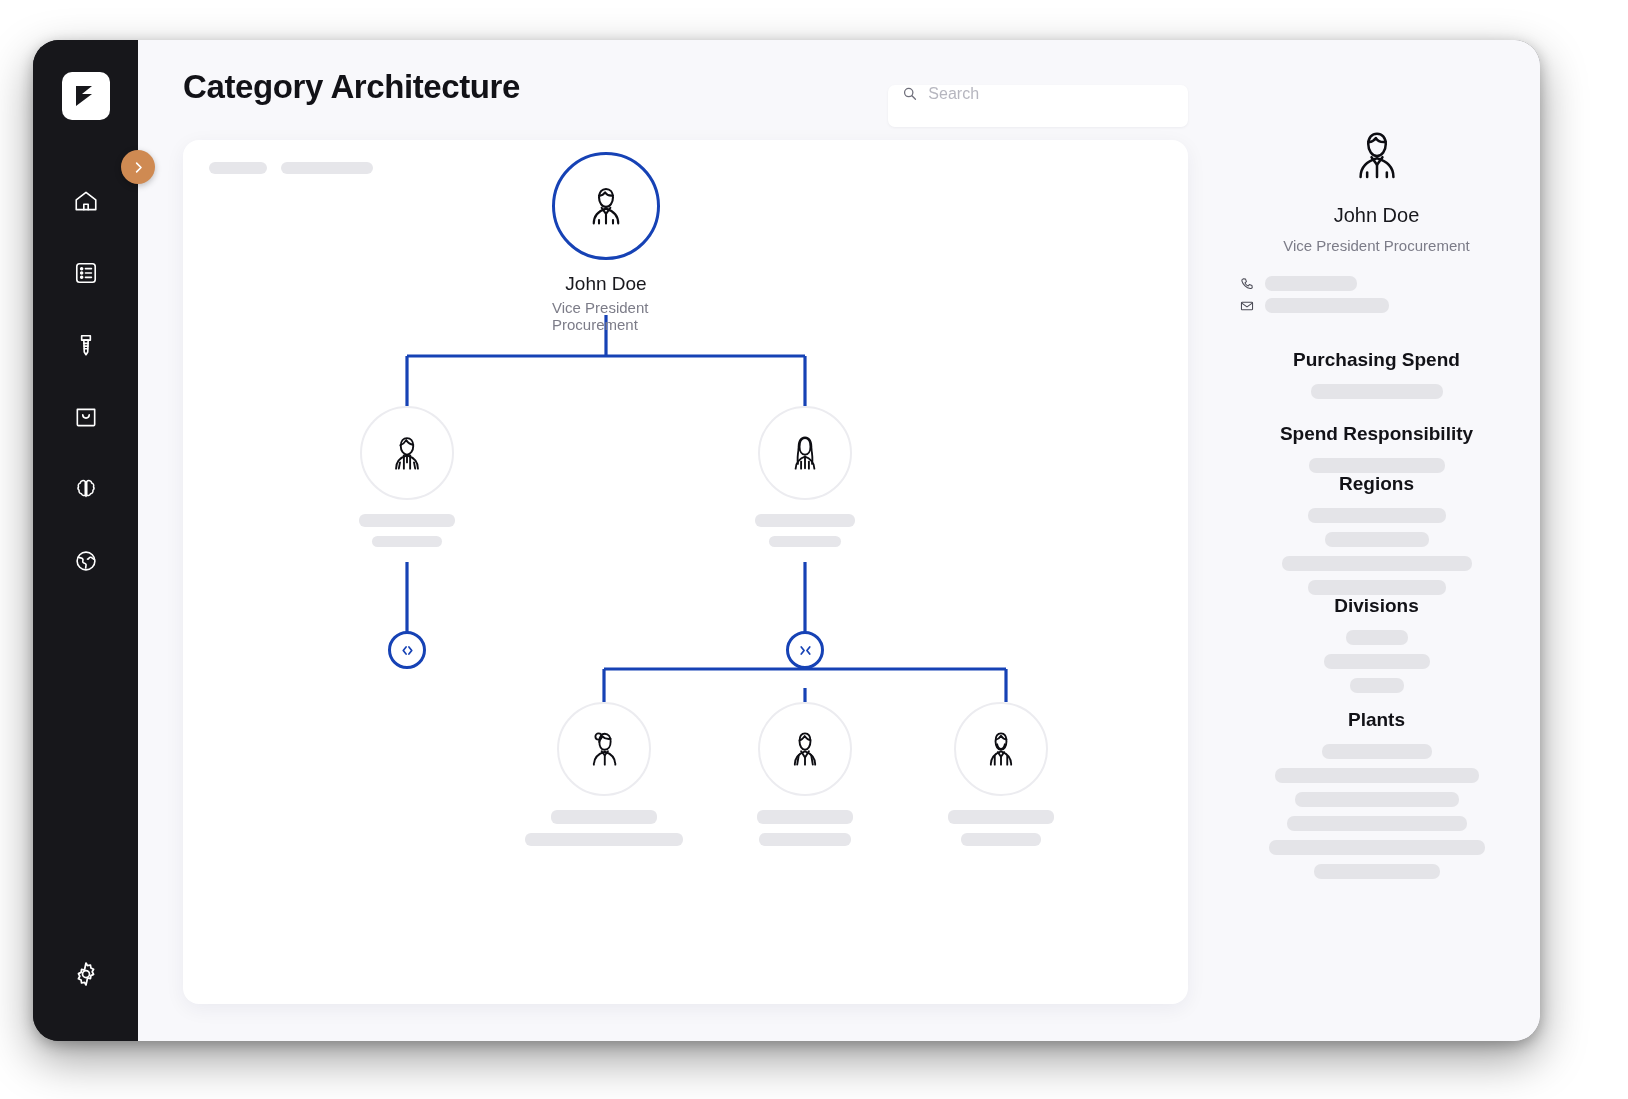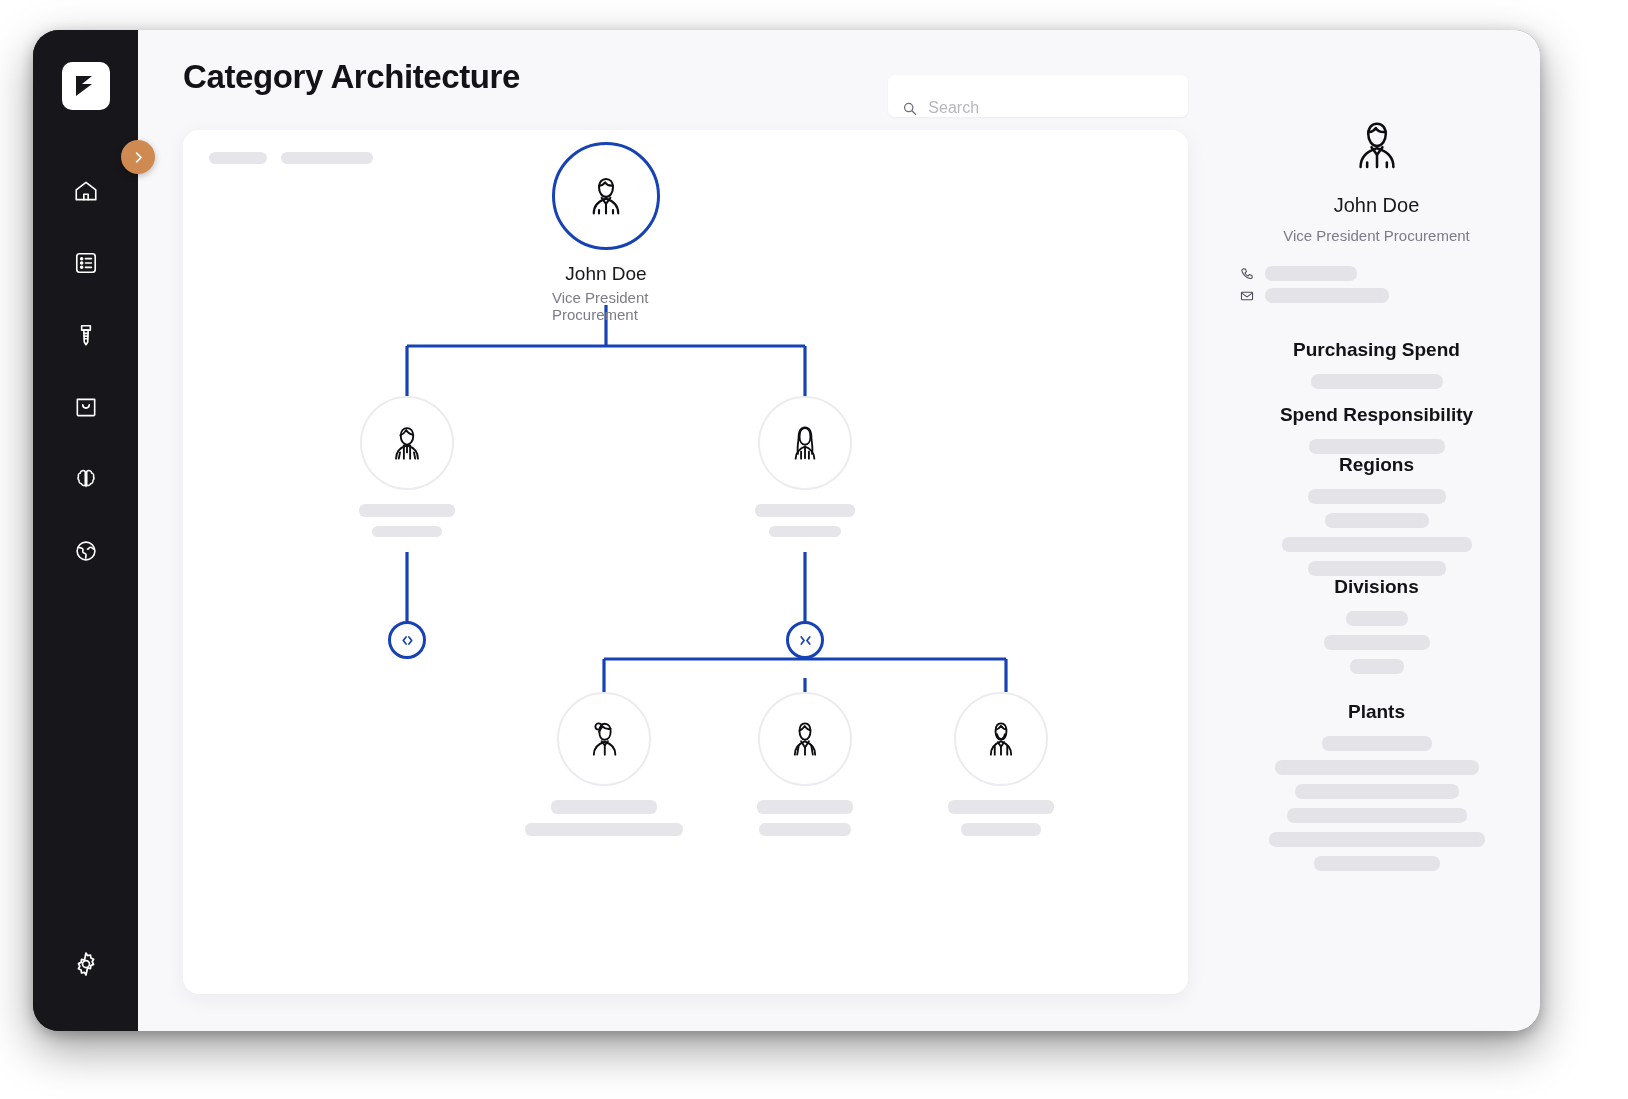--- a/index.html
+++ b/index.html
@@ -6,21 +6,21 @@
   html, body {
     width: 1628px; height: 1099px;
     background: #ffffff;
     font-family: "Liberation Sans", sans-serif;
     overflow: hidden;
   }
 
   
   .device {
     position: absolute;
-    left: 33px; top: 30px;
+    left: 33px; top: 40px;
     width: 1507px; height: 1001px;
     background: #17171b;
     border-radius: 26px;
     box-shadow: 0 18px 46px rgba(0,0,0,0.38), 0 4px 14px rgba(0,0,0,0.25);
     overflow: hidden;
   }
 
   
   .rail {
     position: absolute;
@@ -66,21 +66,21 @@
   .page-title {
     position: absolute; left: 45px; top: 28px;
     font-size: 33px; font-weight: 800; letter-spacing: -0.4px;
     color: #121217;
   }
   .search-wrap {
     position: absolute; left: 750px; top: 45px;
     width: 300px; height: 42px;
     background: #ffffff;
     border-radius: 7px;
-    display: flex; align-items: flex-end;
+    display: flex; align-items: flex-start;
     padding: 0 14px; gap: 11px;
     box-shadow: 0 1px 3px rgba(20,20,40,0.05);
   }
   .search-input {
     border: none; outline: none; background: transparent;
     font-family: "Liberation Sans", sans-serif;
     font-size: 16px; color: #3a3a45; width: 100%;
   }
   .search-input::placeholder { color: #b6b6bf; }
 
@@ -431,21 +431,21 @@
         </div>
       </div>
 
       <div class="sec" style="margin-top:36px;">
         <div class="sec-title">Purchasing Spend</div>
         <div class="sec-bars">
           <span class="bar" style="width:132px;"></span>
         </div>
       </div>
 
-      <div class="sec" style="margin-top:15px;">
+      <div class="sec" style="margin-top:24px;">
         <div class="sec-title">Spend Responsibility</div>
         <div class="sec-bars">
           <span class="bar" style="width:136px;"></span>
         </div>
       </div>
 
       <div class="sec" style="">
         <div class="sec-title">Regions</div>
         <div class="sec-bars">
           <span class="bar" style="width:138px;"></span>
@@ -457,21 +457,21 @@
 
       <div class="sec" style="">
         <div class="sec-title">Divisions</div>
         <div class="sec-bars">
           <span class="bar" style="width:62px;"></span>
           <span class="bar" style="width:106px;"></span>
           <span class="bar" style="width:54px;"></span>
         </div>
       </div>
 
-      <div class="sec" style="margin-top:27px;">
+      <div class="sec" style="margin-top:16px;">
         <div class="sec-title">Plants</div>
         <div class="sec-bars">
           <span class="bar" style="width:110px;"></span>
           <span class="bar" style="width:204px;"></span>
           <span class="bar" style="width:164px;"></span>
           <span class="bar" style="width:180px;"></span>
           <span class="bar" style="width:216px;"></span>
           <span class="bar" style="width:126px;"></span>
         </div>
       </div>

